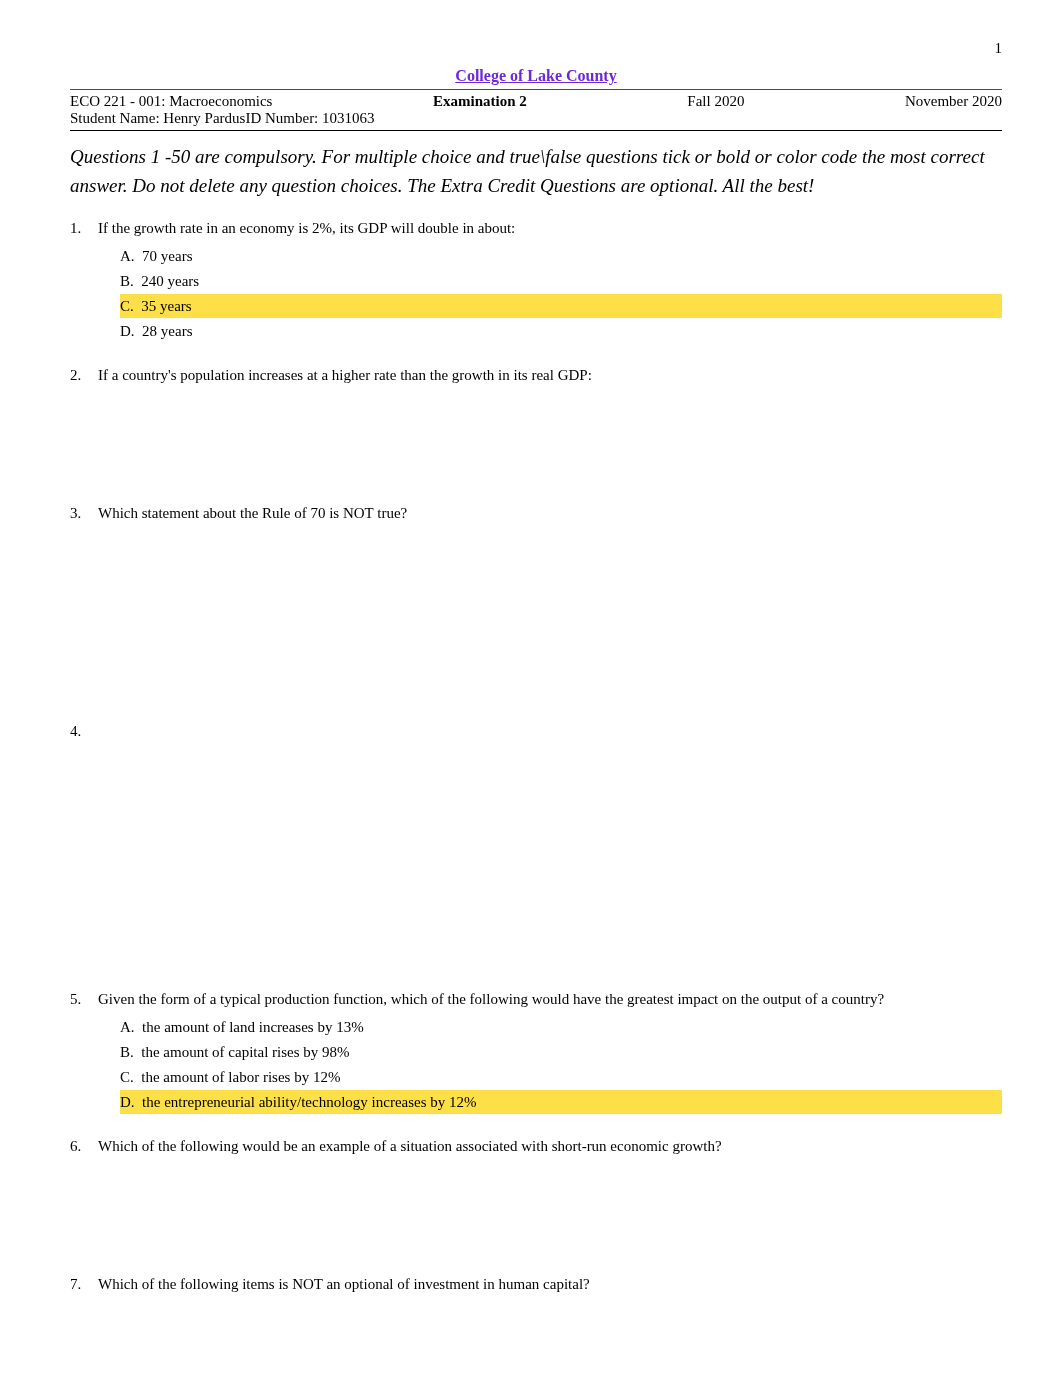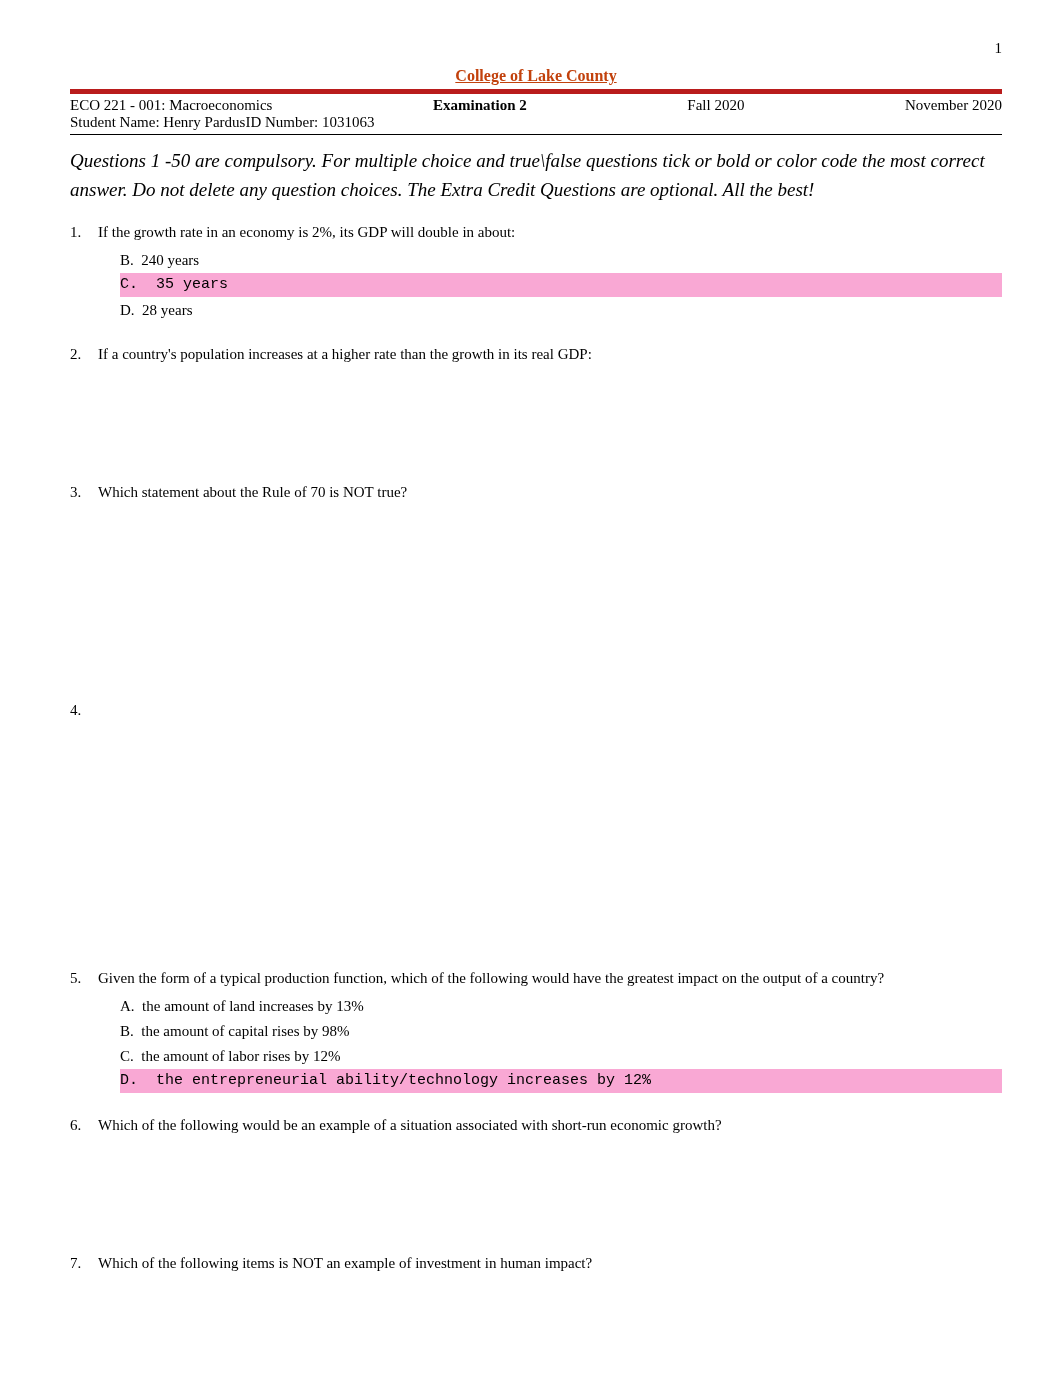--- a/index.html
+++ b/index.html
@@ -12,28 +12,28 @@
       min-height: 1377px;
       padding: 40px 60px 40px 70px;
     }
     .page-number {
       text-align: right;
       font-size: 15px;
       margin-bottom: 10px;
     }
     .college-title {
       text-align: center;
-      color: #c2410c;
+      color: #6d28d9;
       font-size: 16px;
       font-weight: bold;
       text-decoration: underline;
       margin-bottom: 4px;
     }
     .header-divider {
-      border-top: 5px solid #b91c1c;
+      border-top: 1px solid #b91c1c;
       border-bottom: 1px solid #000;
       padding: 3px 0;
       margin-bottom: 6px;
     }
     .header-row {
       display: flex;
       justify-content: space-between;
       align-items: flex-start;
       font-size: 15px;
     }
@@ -67,22 +67,21 @@
     }
     .choices {
       margin-left: 50px;
       margin-top: 2px;
     }
     .choice {
       display: block;
       margin-bottom: 1px;
     }
     .highlight-yellow {
-      background-color: #f9a8d4;
-      font-family: Liberation Mono, monospace;
+      background-color: #fde047;
     }
     .spacer {
       height: 90px;
     }
     .spacer-lg {
       height: 170px;
     }
     .spacer-xlg {
       height: 220px;
     }
@@ -117,20 +116,23 @@
 
 <div class="questions">
 
   <div class="question-block">
     <div class="question-text">
       <span class="question-num">1.</span>
       <span>If the growth rate in an economy is 2%, its GDP will double in about:</span>
     </div>
     <div class="choices">
       <span class="choice">
+        <span>A.</span>&nbsp;&nbsp;<span>70 years</span>
+      </span>
+      <span class="choice">
         <span>B.</span>&nbsp;&nbsp;<span>240 years</span>
       </span>
       <span class="choice highlight-yellow">
         <span>C.</span>&nbsp;&nbsp;<span>35 years</span>
       </span>
       <span class="choice">
         <span>D.</span>&nbsp;&nbsp;<span>28 years</span>
       </span>
     </div>
   </div>
@@ -183,17 +185,17 @@
     <div class="question-text">
       <span class="question-num">6.</span>
       <span>Which of the following would be an example of a situation associated with short-run economic growth?</span>
     </div>
     <div class="spacer"></div>
   </div>
 
   <div class="question-block">
     <div class="question-text">
       <span class="question-num">7.</span>
-      <span>Which of the following items is NOT an example of investment in human impact?</span>
+      <span>Which of the following items is NOT an optional of investment in human capital?</span>
     </div>
   </div>
 
 </div>
 
 </body></html>

